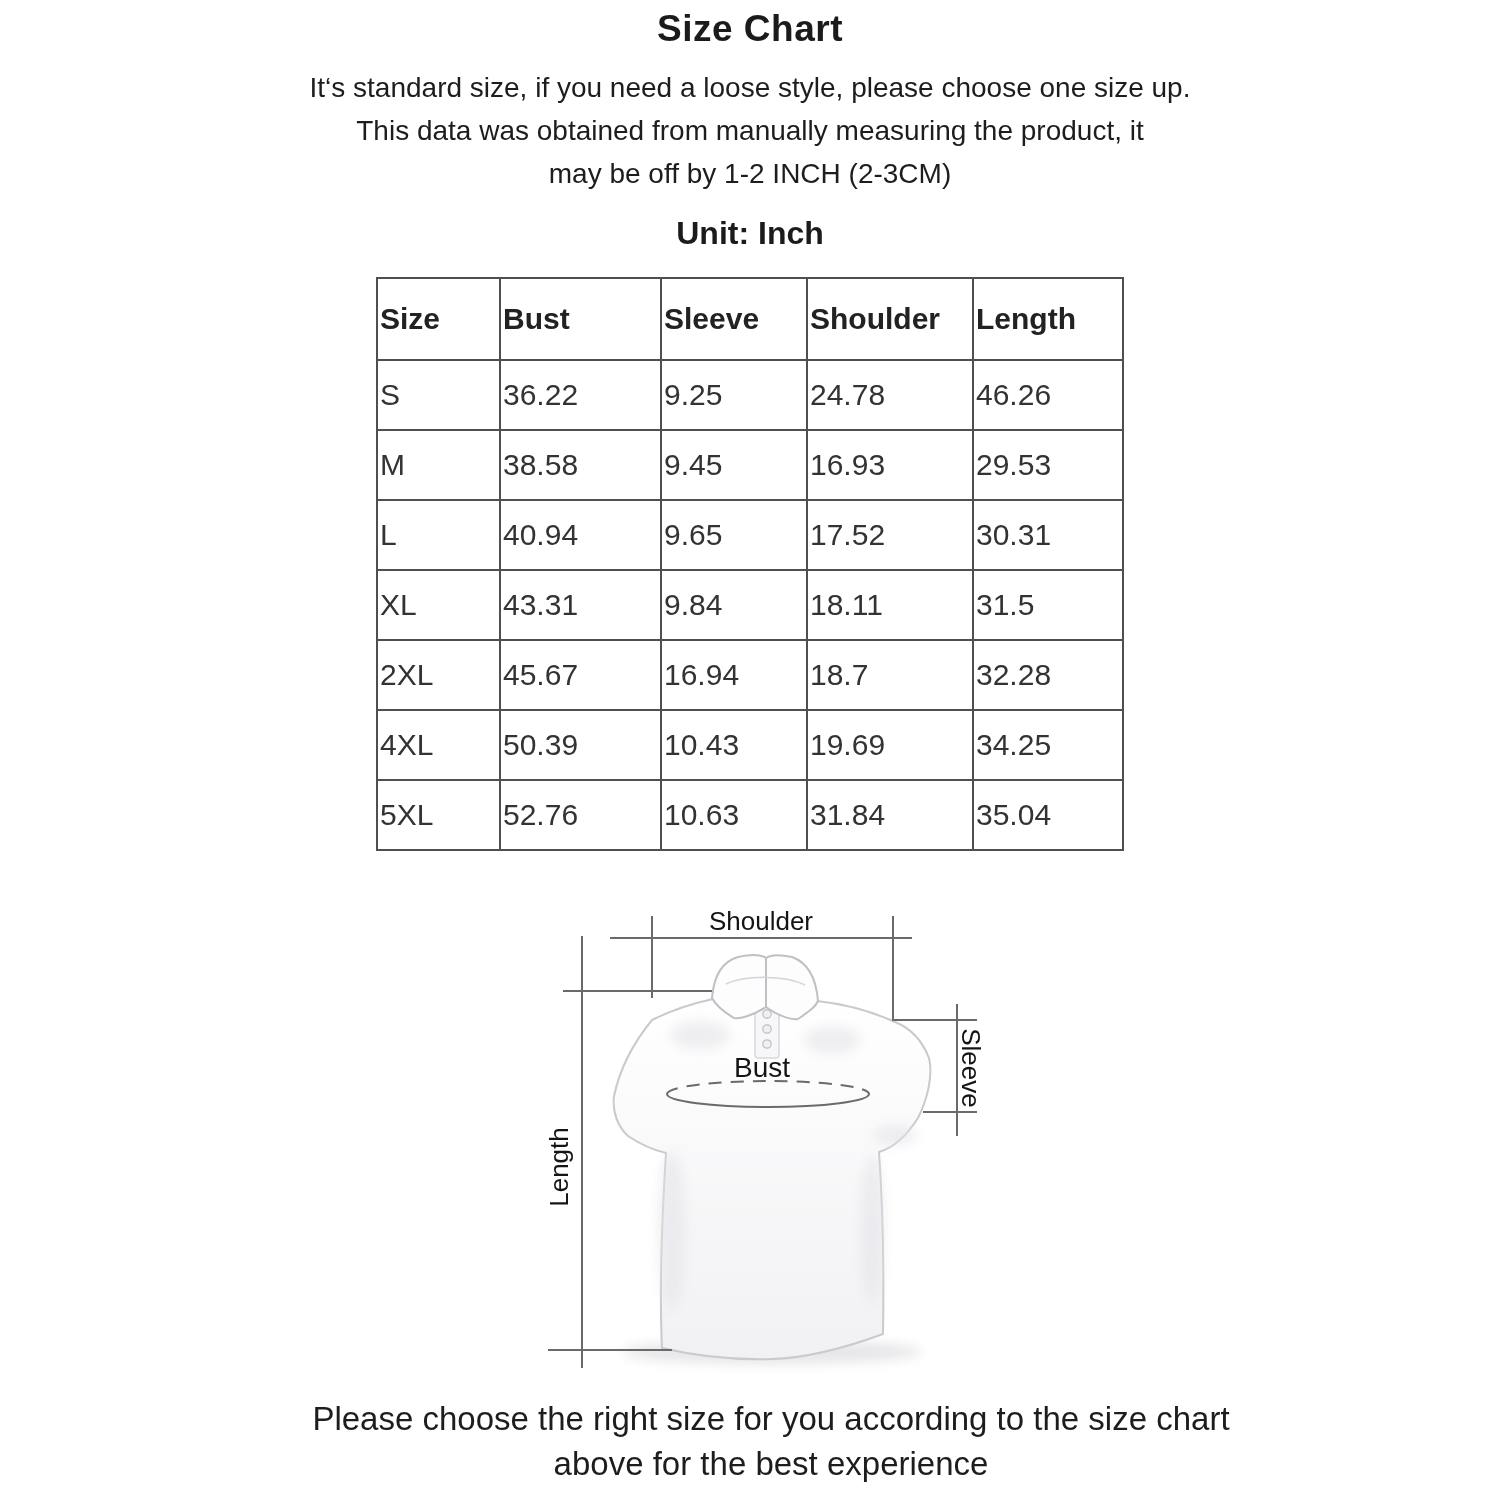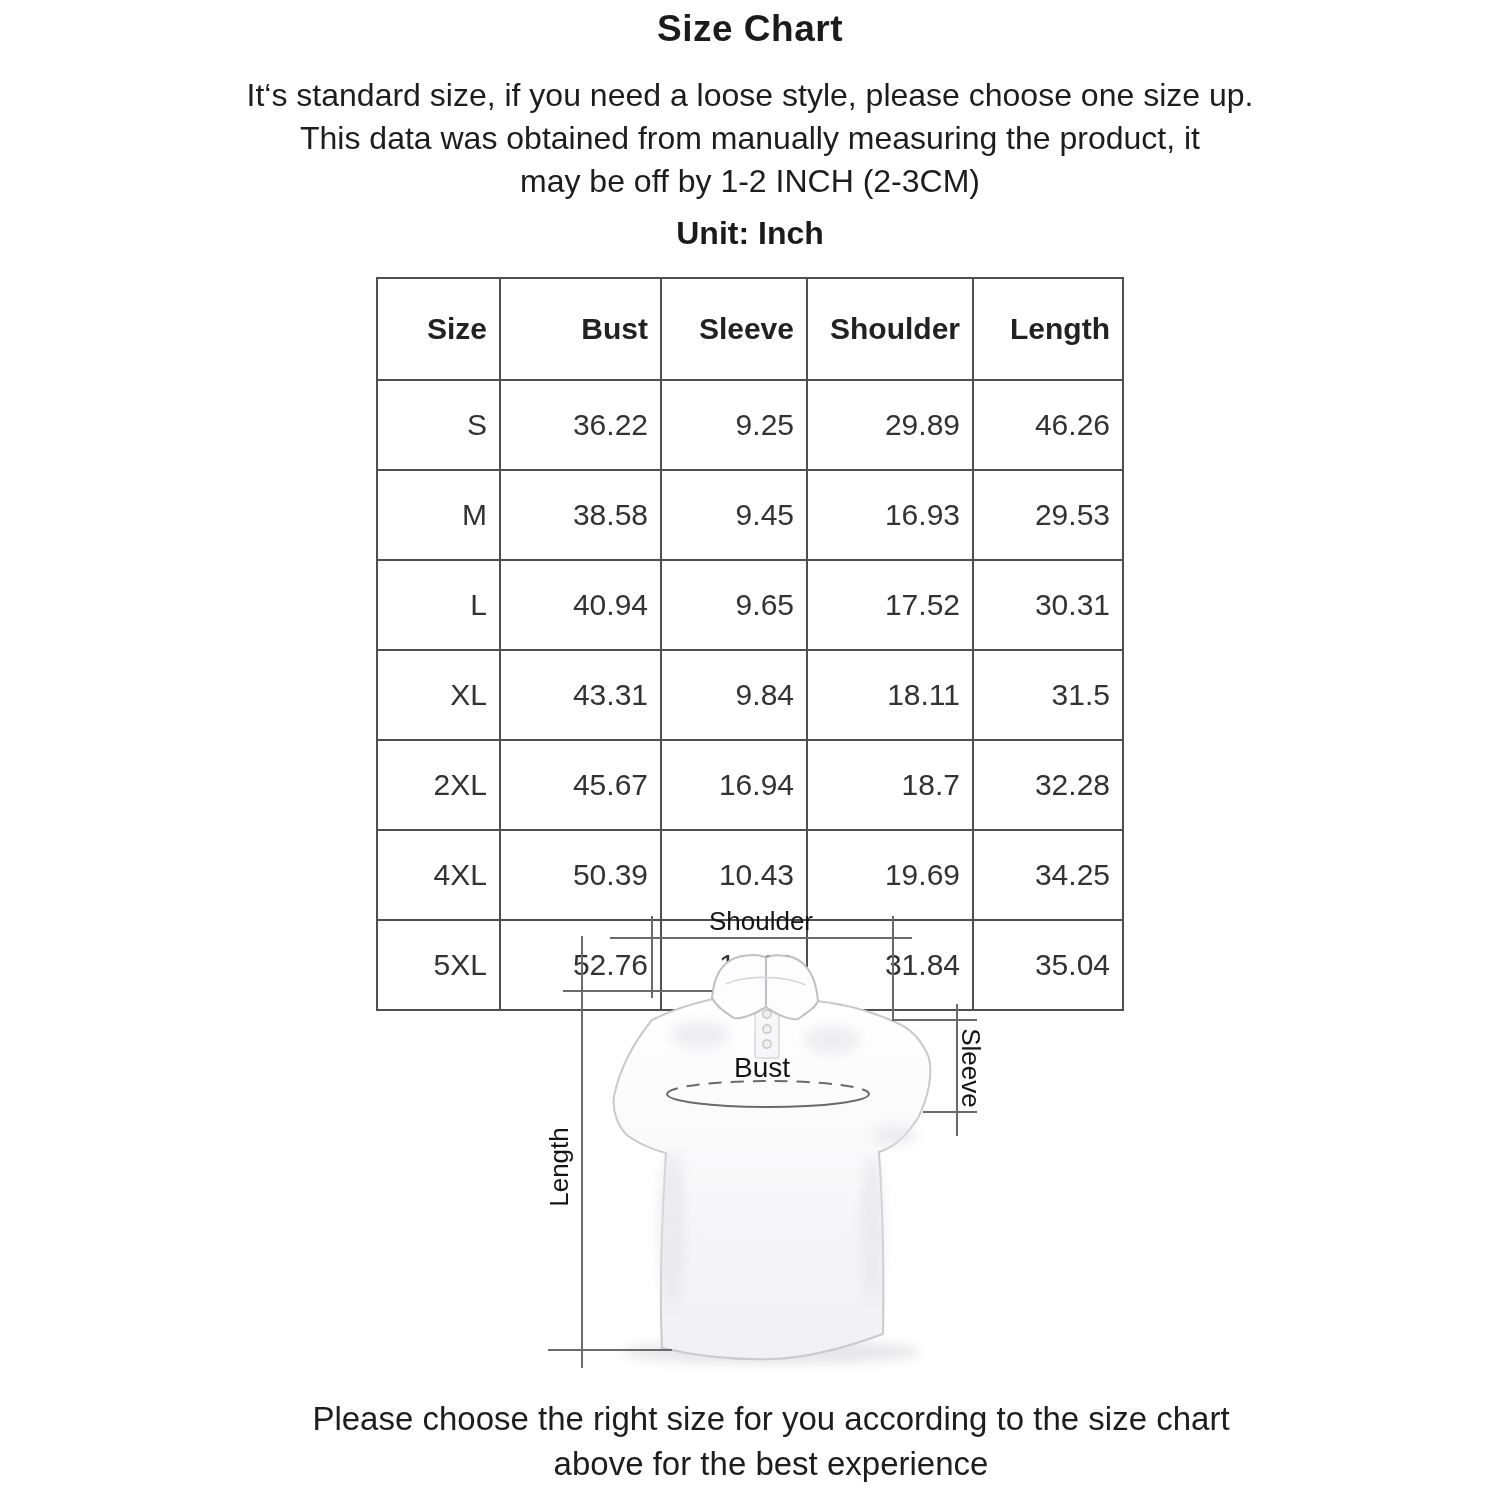--- a/index.html
+++ b/index.html
@@ -6,33 +6,33 @@
   .page{
     position:relative;width:1500px;height:1500px;background:#ffffff;
     font-family:"Liberation Sans", sans-serif;color:#1b1b1d;overflow:hidden;
   }
   .page-title{
     position:absolute;top:8px;left:0;width:100%;text-align:center;
     font-size:37px;font-weight:700;letter-spacing:.5px;
   }
   .description{
     position:absolute;top:66px;left:0;width:100%;text-align:center;
-    font-size:32px;line-height:43px;font-weight:400;color:#1d1d1f;margin-top:8px;
+    font-size:28px;line-height:43px;font-weight:400;color:#1d1d1f;
   }
   .unit-label{
     position:absolute;top:215px;left:0;width:100%;text-align:center;
     font-size:32px;font-weight:700;
   }
   table.size-table{
     position:absolute;left:376px;top:277px;width:746px;
     border-collapse:collapse;table-layout:fixed;
     font-size:30px;color:#333336;
   }
   table.size-table th, table.size-table td{
-    border:2px solid #4f4f4f;text-align:right;vertical-align:middle;padding:12px;
+    border:2px solid #4f4f4f;text-align:left;vertical-align:middle;padding:2px;
     background:#ffffff;
   }
   table.size-table th{height:76px;font-weight:700;color:#222225;}
   table.size-table td{height:64px;font-weight:400;}
   .diagram-svg{position:absolute;left:500px;top:890px;}
   .dim-line{stroke:#6a6a6a;stroke-width:2;fill:none;}
   .dim-label{font-family:"Liberation Sans", sans-serif;font-size:26px;fill:#141414;}
   .bust-label{font-family:"Liberation Sans", sans-serif;font-size:28px;fill:#141414;}
   .footer-note{
     position:absolute;top:1396px;left:0;width:100%;text-align:center;
@@ -69,21 +69,21 @@
           <th>Sleeve</th>
           <th>Shoulder</th>
           <th>Length</th>
         </tr>
       </thead>
     <tbody>
         <tr>
           <td>S</td>
           <td>36.22</td>
           <td>9.25</td>
-          <td>29.89</td>
+          <td>24.78</td>
           <td>46.26</td>
         </tr>
         <tr>
           <td>M</td>
           <td>38.58</td>
           <td>9.45</td>
           <td>16.93</td>
           <td>29.53</td>
         </tr>
         <tr>

